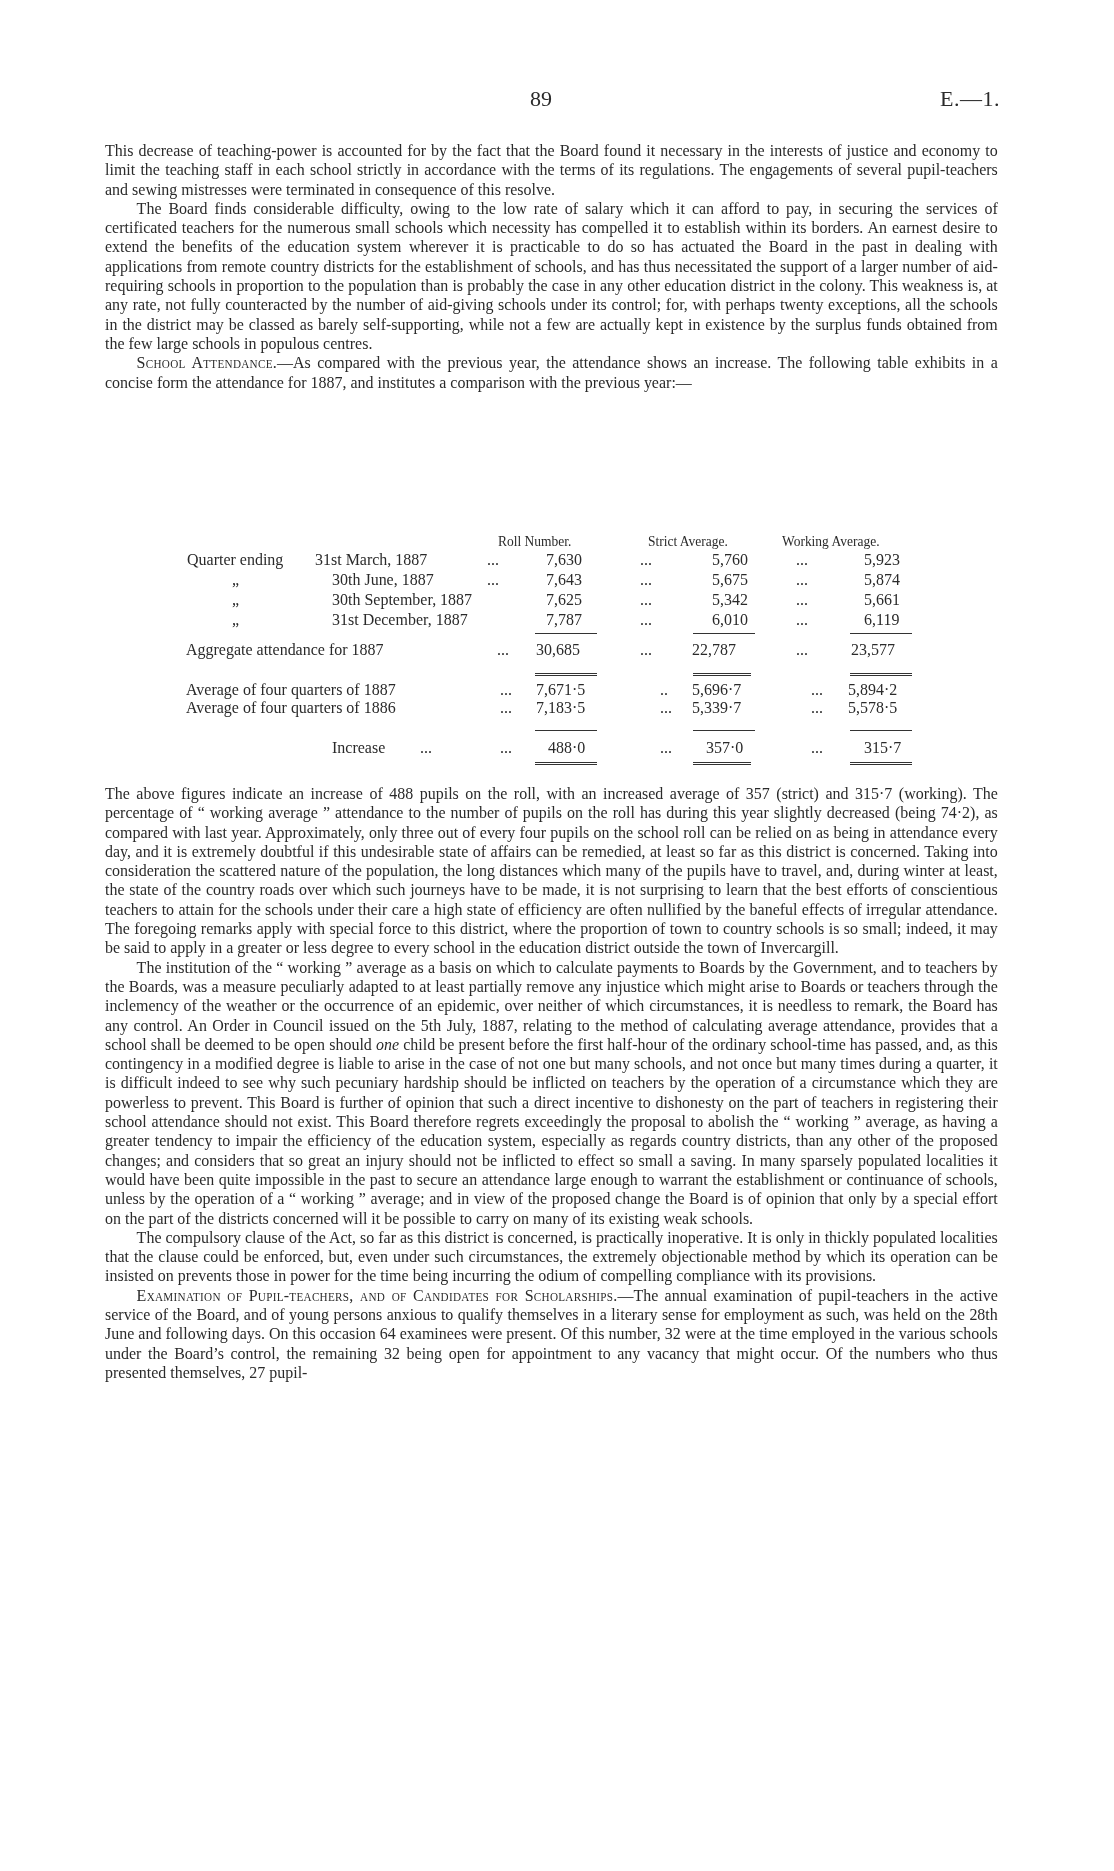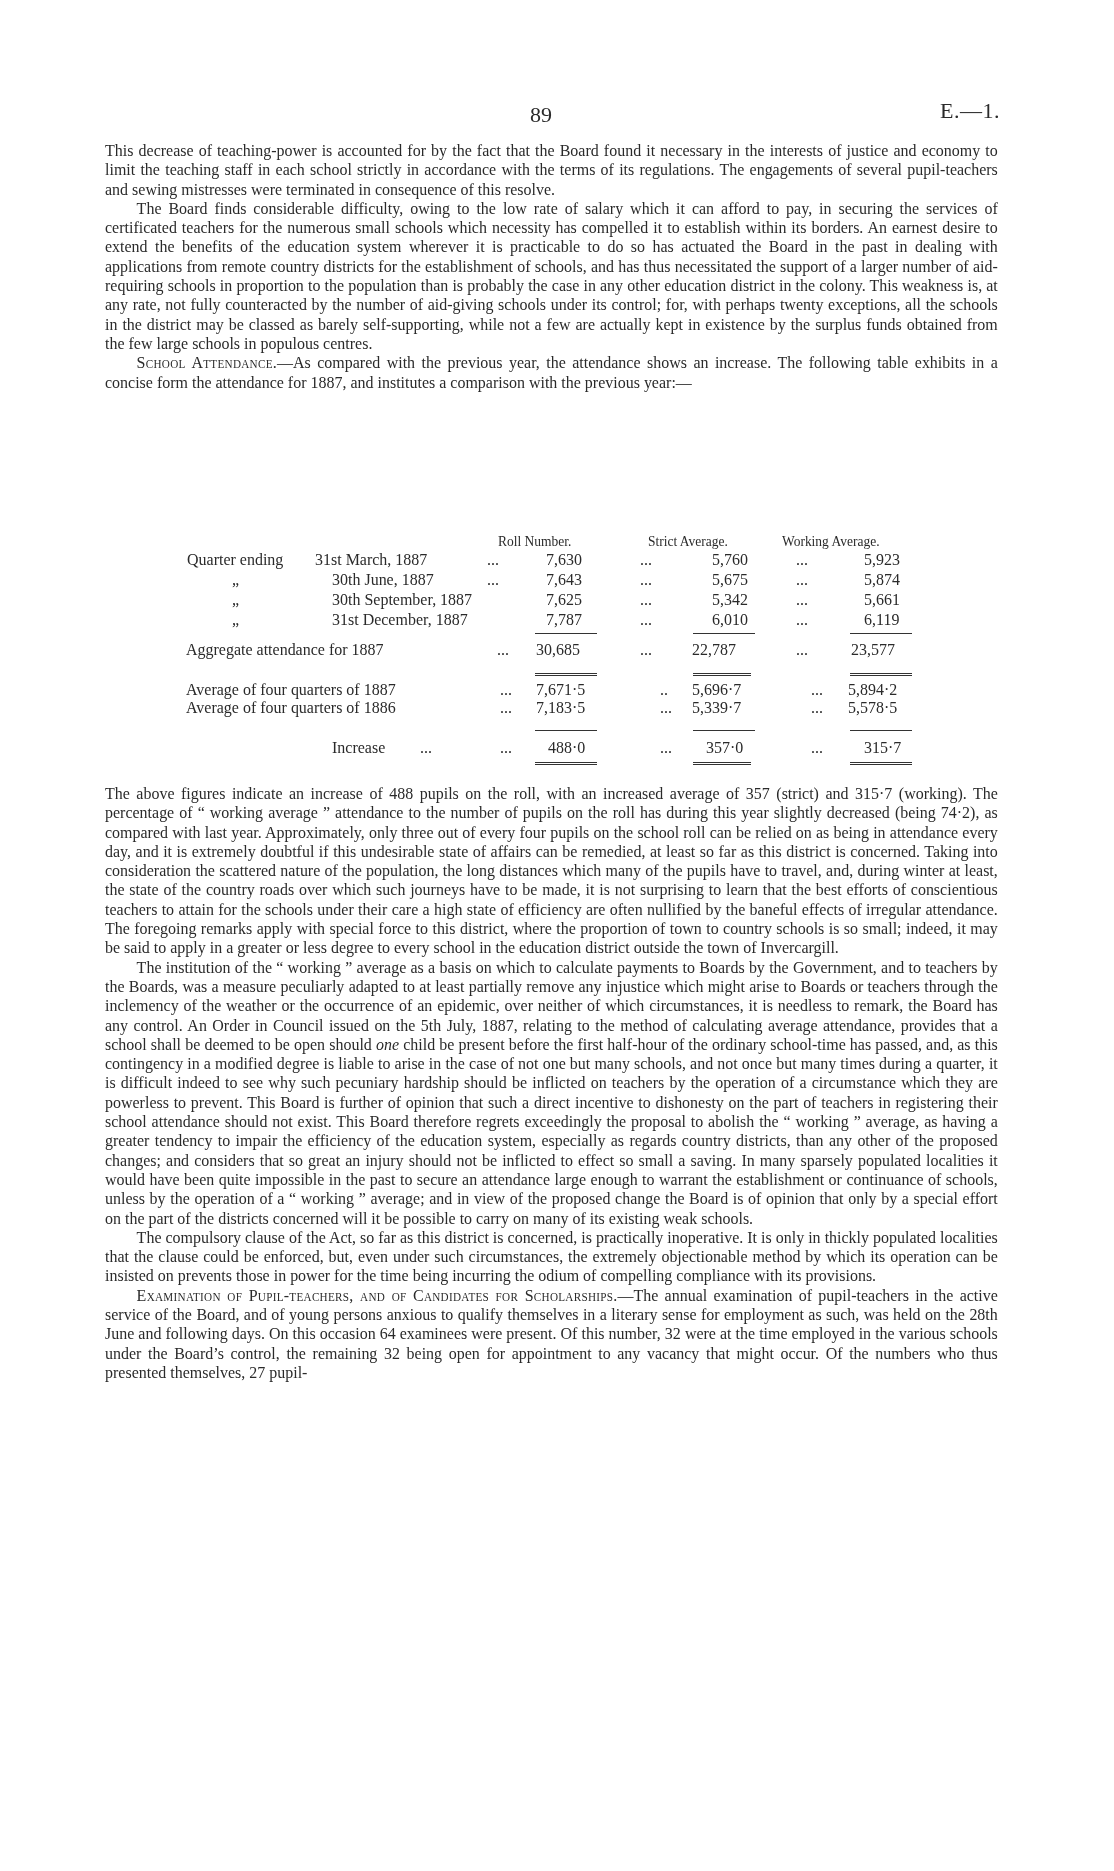--- a/index.html
+++ b/index.html
@@ -2,22 +2,22 @@
 <html><head>
 <meta charset="utf-8">
 <style>
   html, body { margin: 0; padding: 0; background: #ffffff; }
   body {
     width: 1114px; height: 1871px; position: relative; overflow: hidden;
     font-family: "Liberation Serif", "DejaVu Serif", serif;
     color: #2a2a2a;
   }
   .page-header { position: absolute; top: 86px; left: 0; width: 1114px; height: 30px; }
-  .page-number { position: absolute; left: 530px; top: 16px; font-size: 22px; }
-  .doc-ref { position: absolute; left: 940px; top: 12px; font-size: 22px; letter-spacing: 0.5px; }
+  .page-number { position: absolute; left: 530px; top: 0; font-size: 22px; }
+  .doc-ref { position: absolute; left: 940px; top: 0; font-size: 22px; letter-spacing: 0.5px; }
 
   .body-text {
     position: absolute; left: 105px; top: 141px; width: 893px;
     font-size: 17.2px; line-height: 19.3px; text-align: justify;
     transform: scaleX(0.93); transform-origin: left top;
     width: 960px;
   }
   .body-text p { margin: 0; text-indent: 0; }
   .body-text p.indent { text-indent: 34px; }
   .sc { font-variant: small-caps; letter-spacing: 0.3px; }

